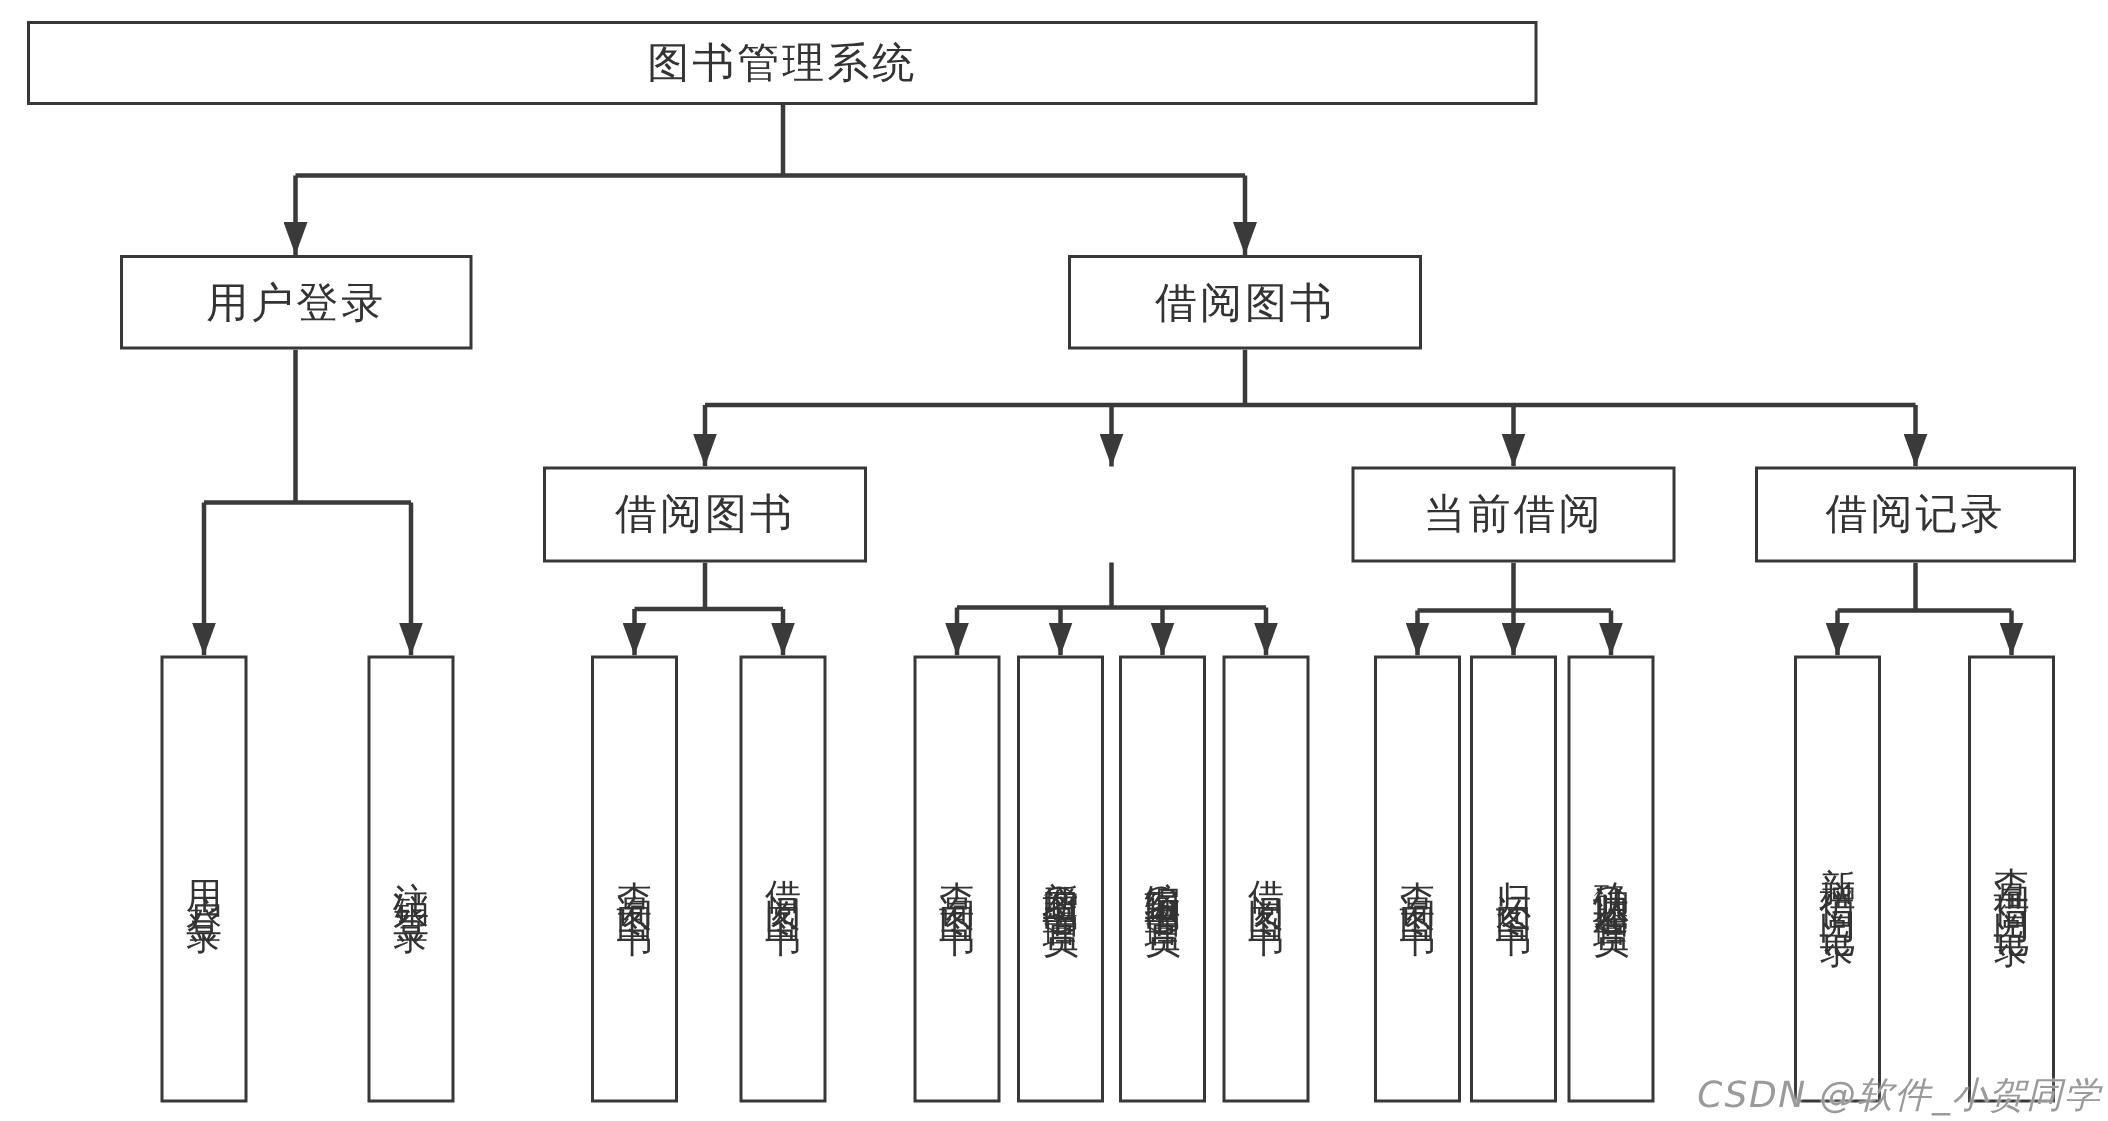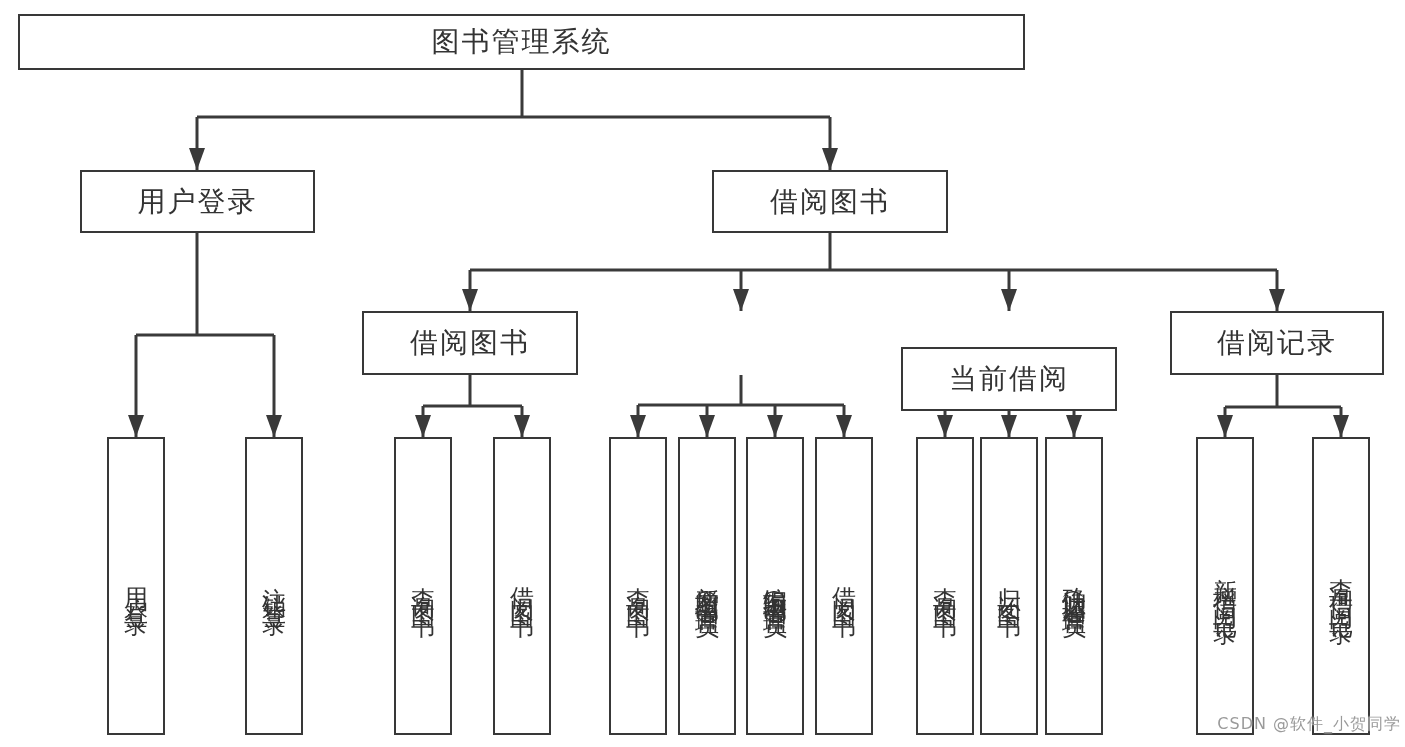--- a/index.html
+++ b/index.html
@@ -27,42 +27,42 @@
   .leaf .vlbl.tight { letter-spacing:4px; }
 
   
   .n-root    { left:18px;   top:14px;  width:1007px; height:56px; }
   
   .n-login   { left:80px;   top:170px; width:235px;  height:63px; }
   .n-mgmt    { left:712px;  top:170px; width:236px;  height:63px; }
   
   .n-rec     { left:362px;  top:311px; width:216px;  height:64px; }
   .n-borrow  { left:632px;  top:311px; width:218px;  height:64px; }
-  .n-current { left:901px;  top:311px; width:216px;  height:64px;margin-top:36px; }
+  .n-current { left:901px;  top:311px; width:216px;  height:64px; }
   .n-records { left:1170px; top:311px; width:214px;  height:64px; }
   
   .leaf { top:437px; width:58px; height:298px; }
   .n-l1  { left:107px;  }
   .n-l2  { left:245px;  }
   .n-l3  { left:394px;  }
   .n-l4  { left:493px;  }
   .n-l5  { left:609px;  }
   .n-l6  { left:678px;  }
   .n-l7  { left:746px;  }
   .n-l8  { left:815px;  }
   .n-l9  { left:916px;  }
   .n-l10 { left:980px;  }
   .n-l11 { left:1045px; }
   .n-l12 { left:1196px; }
   .n-l13 { left:1312px; }
 
   .watermark {
     position:absolute; right:4px; top:714px;
-    font-size:16px; color:#9a9a9a; letter-spacing:1px;
-    text-shadow:0 0 2px #ffffff; white-space:nowrap;
+    font-size:24px; color:#9a9a9a; letter-spacing:1px;
+    text-shadow:0 0 2px #ffffff; white-space:nowrap;font-style:italic;
   }
 </style>
 </head>
 <body>
 
 <div class="canvas">
 
   <svg class="wires" width="1405" height="747" viewBox="0 0 1405 747">
     <defs>
       <marker id="ah" markerUnits="userSpaceOnUse" markerWidth="22" markerHeight="16" refX="22" refY="8" orient="auto">

